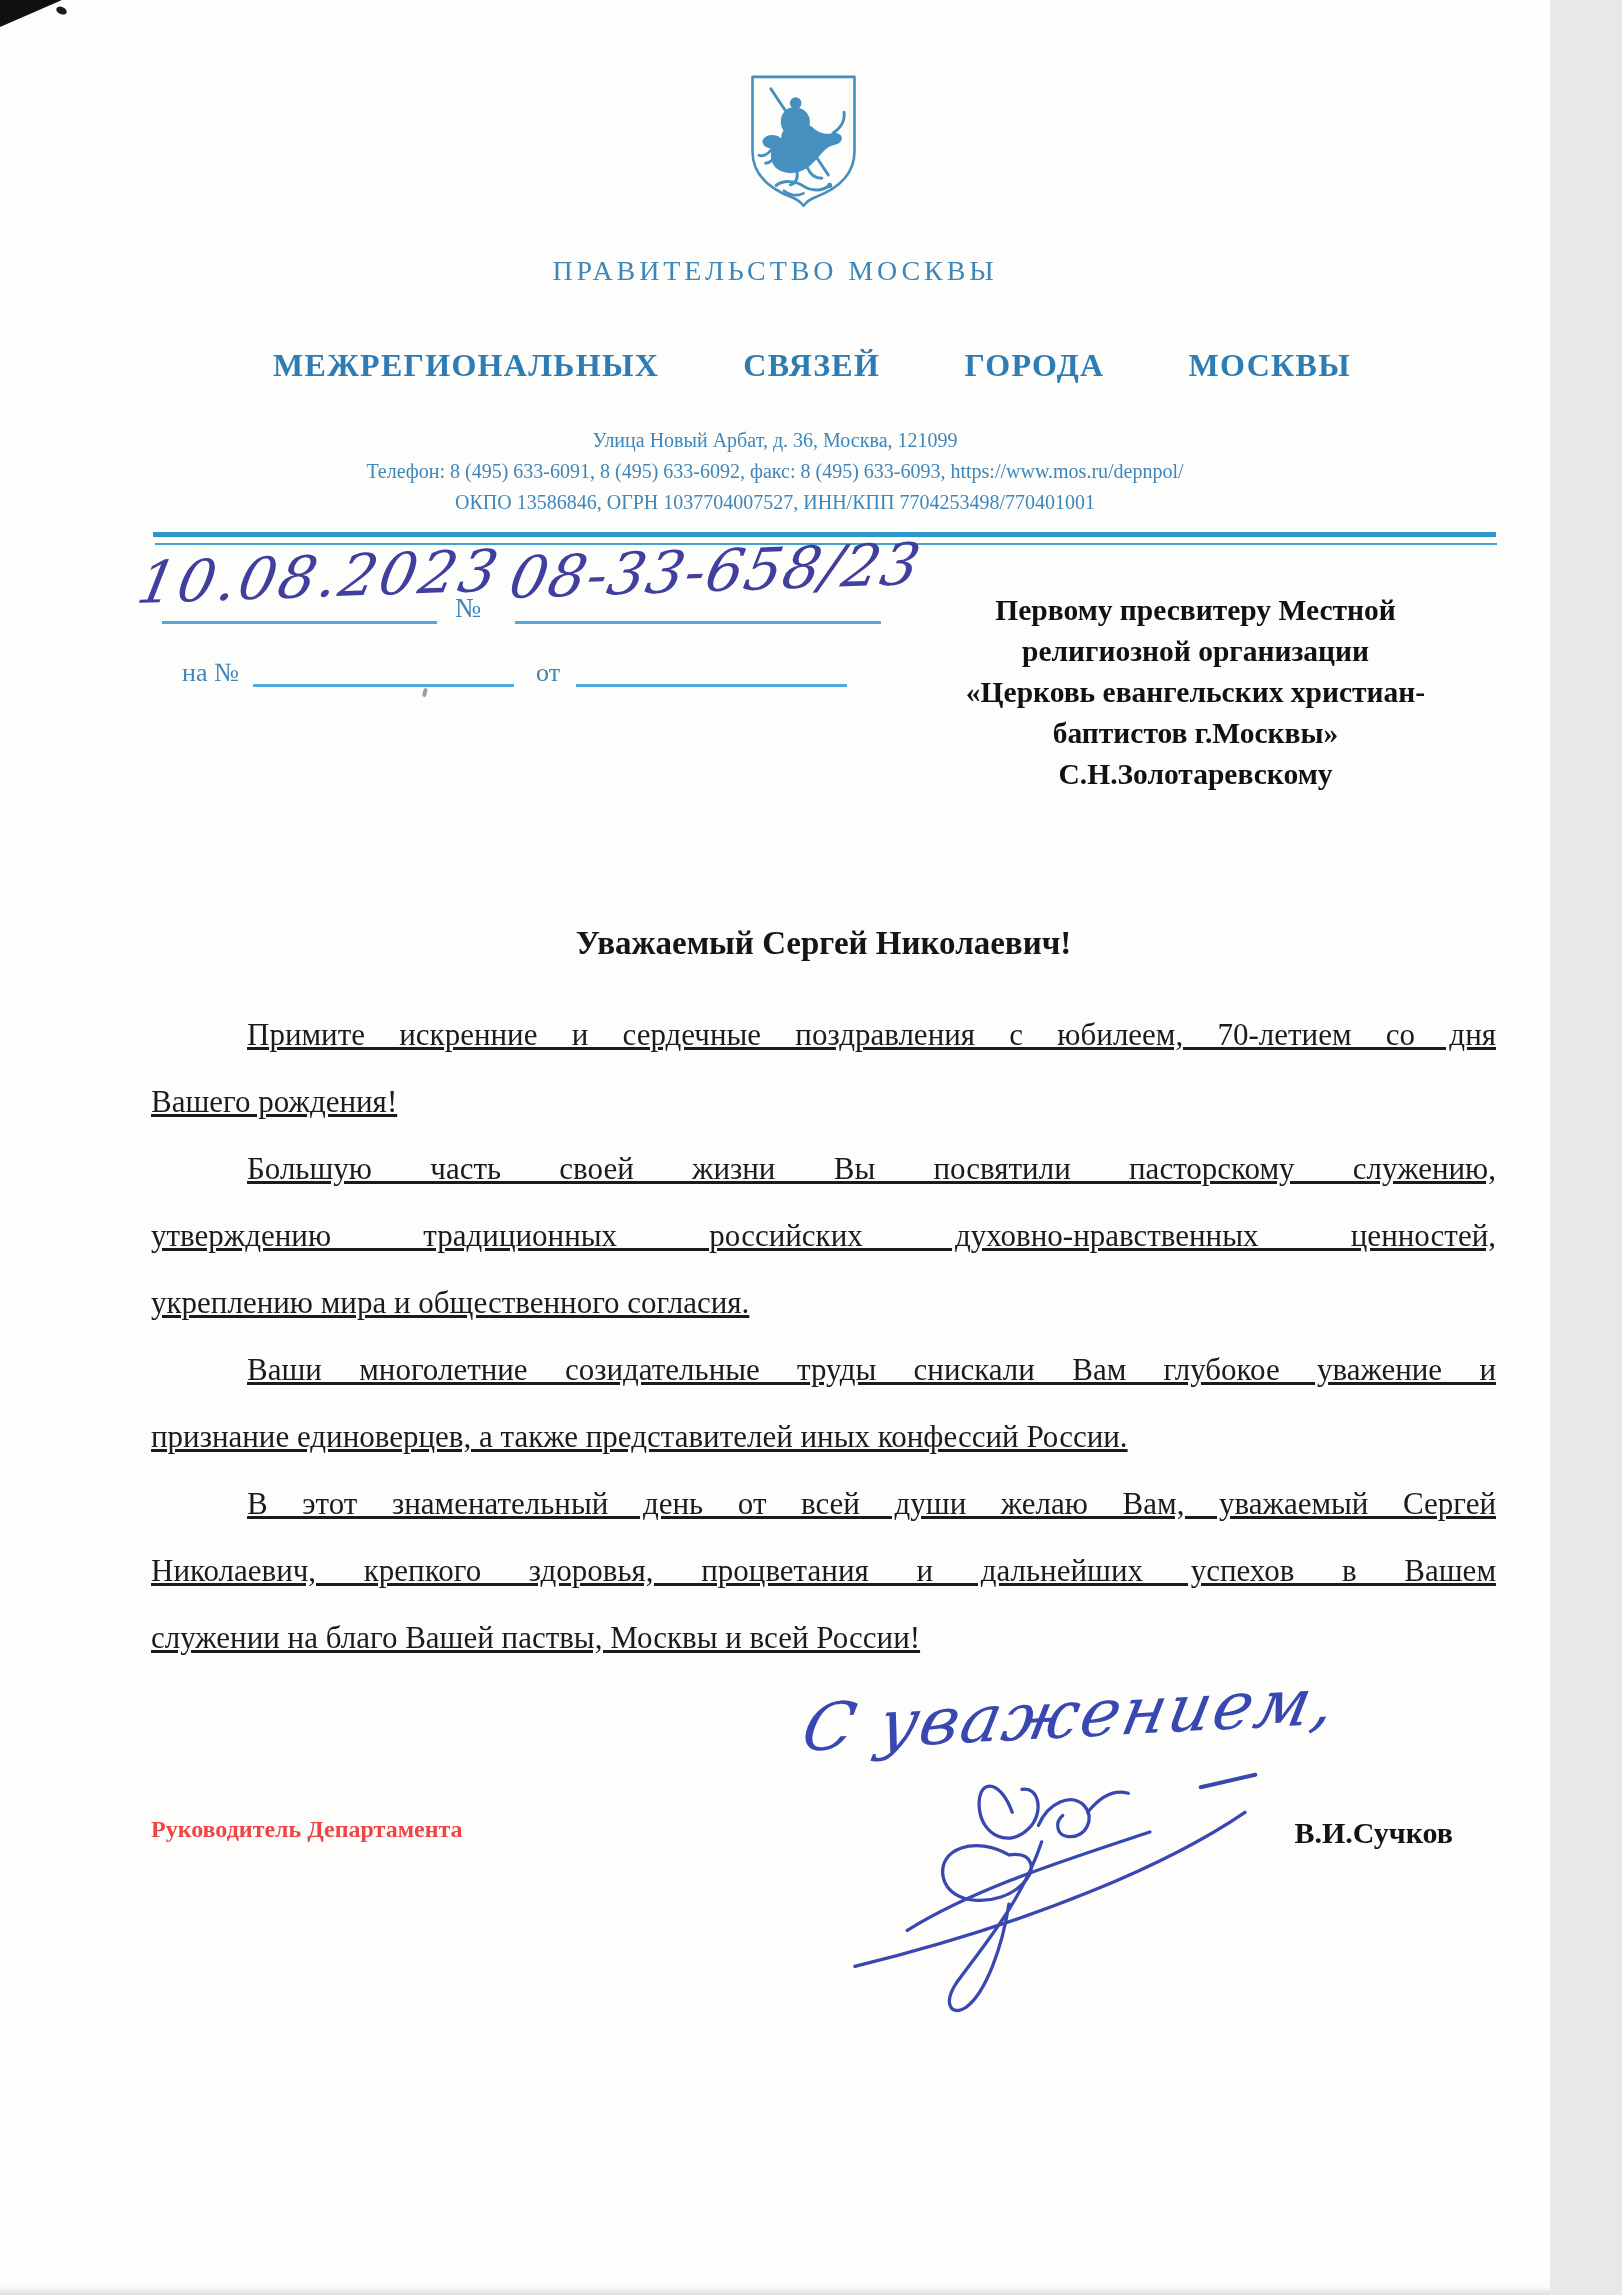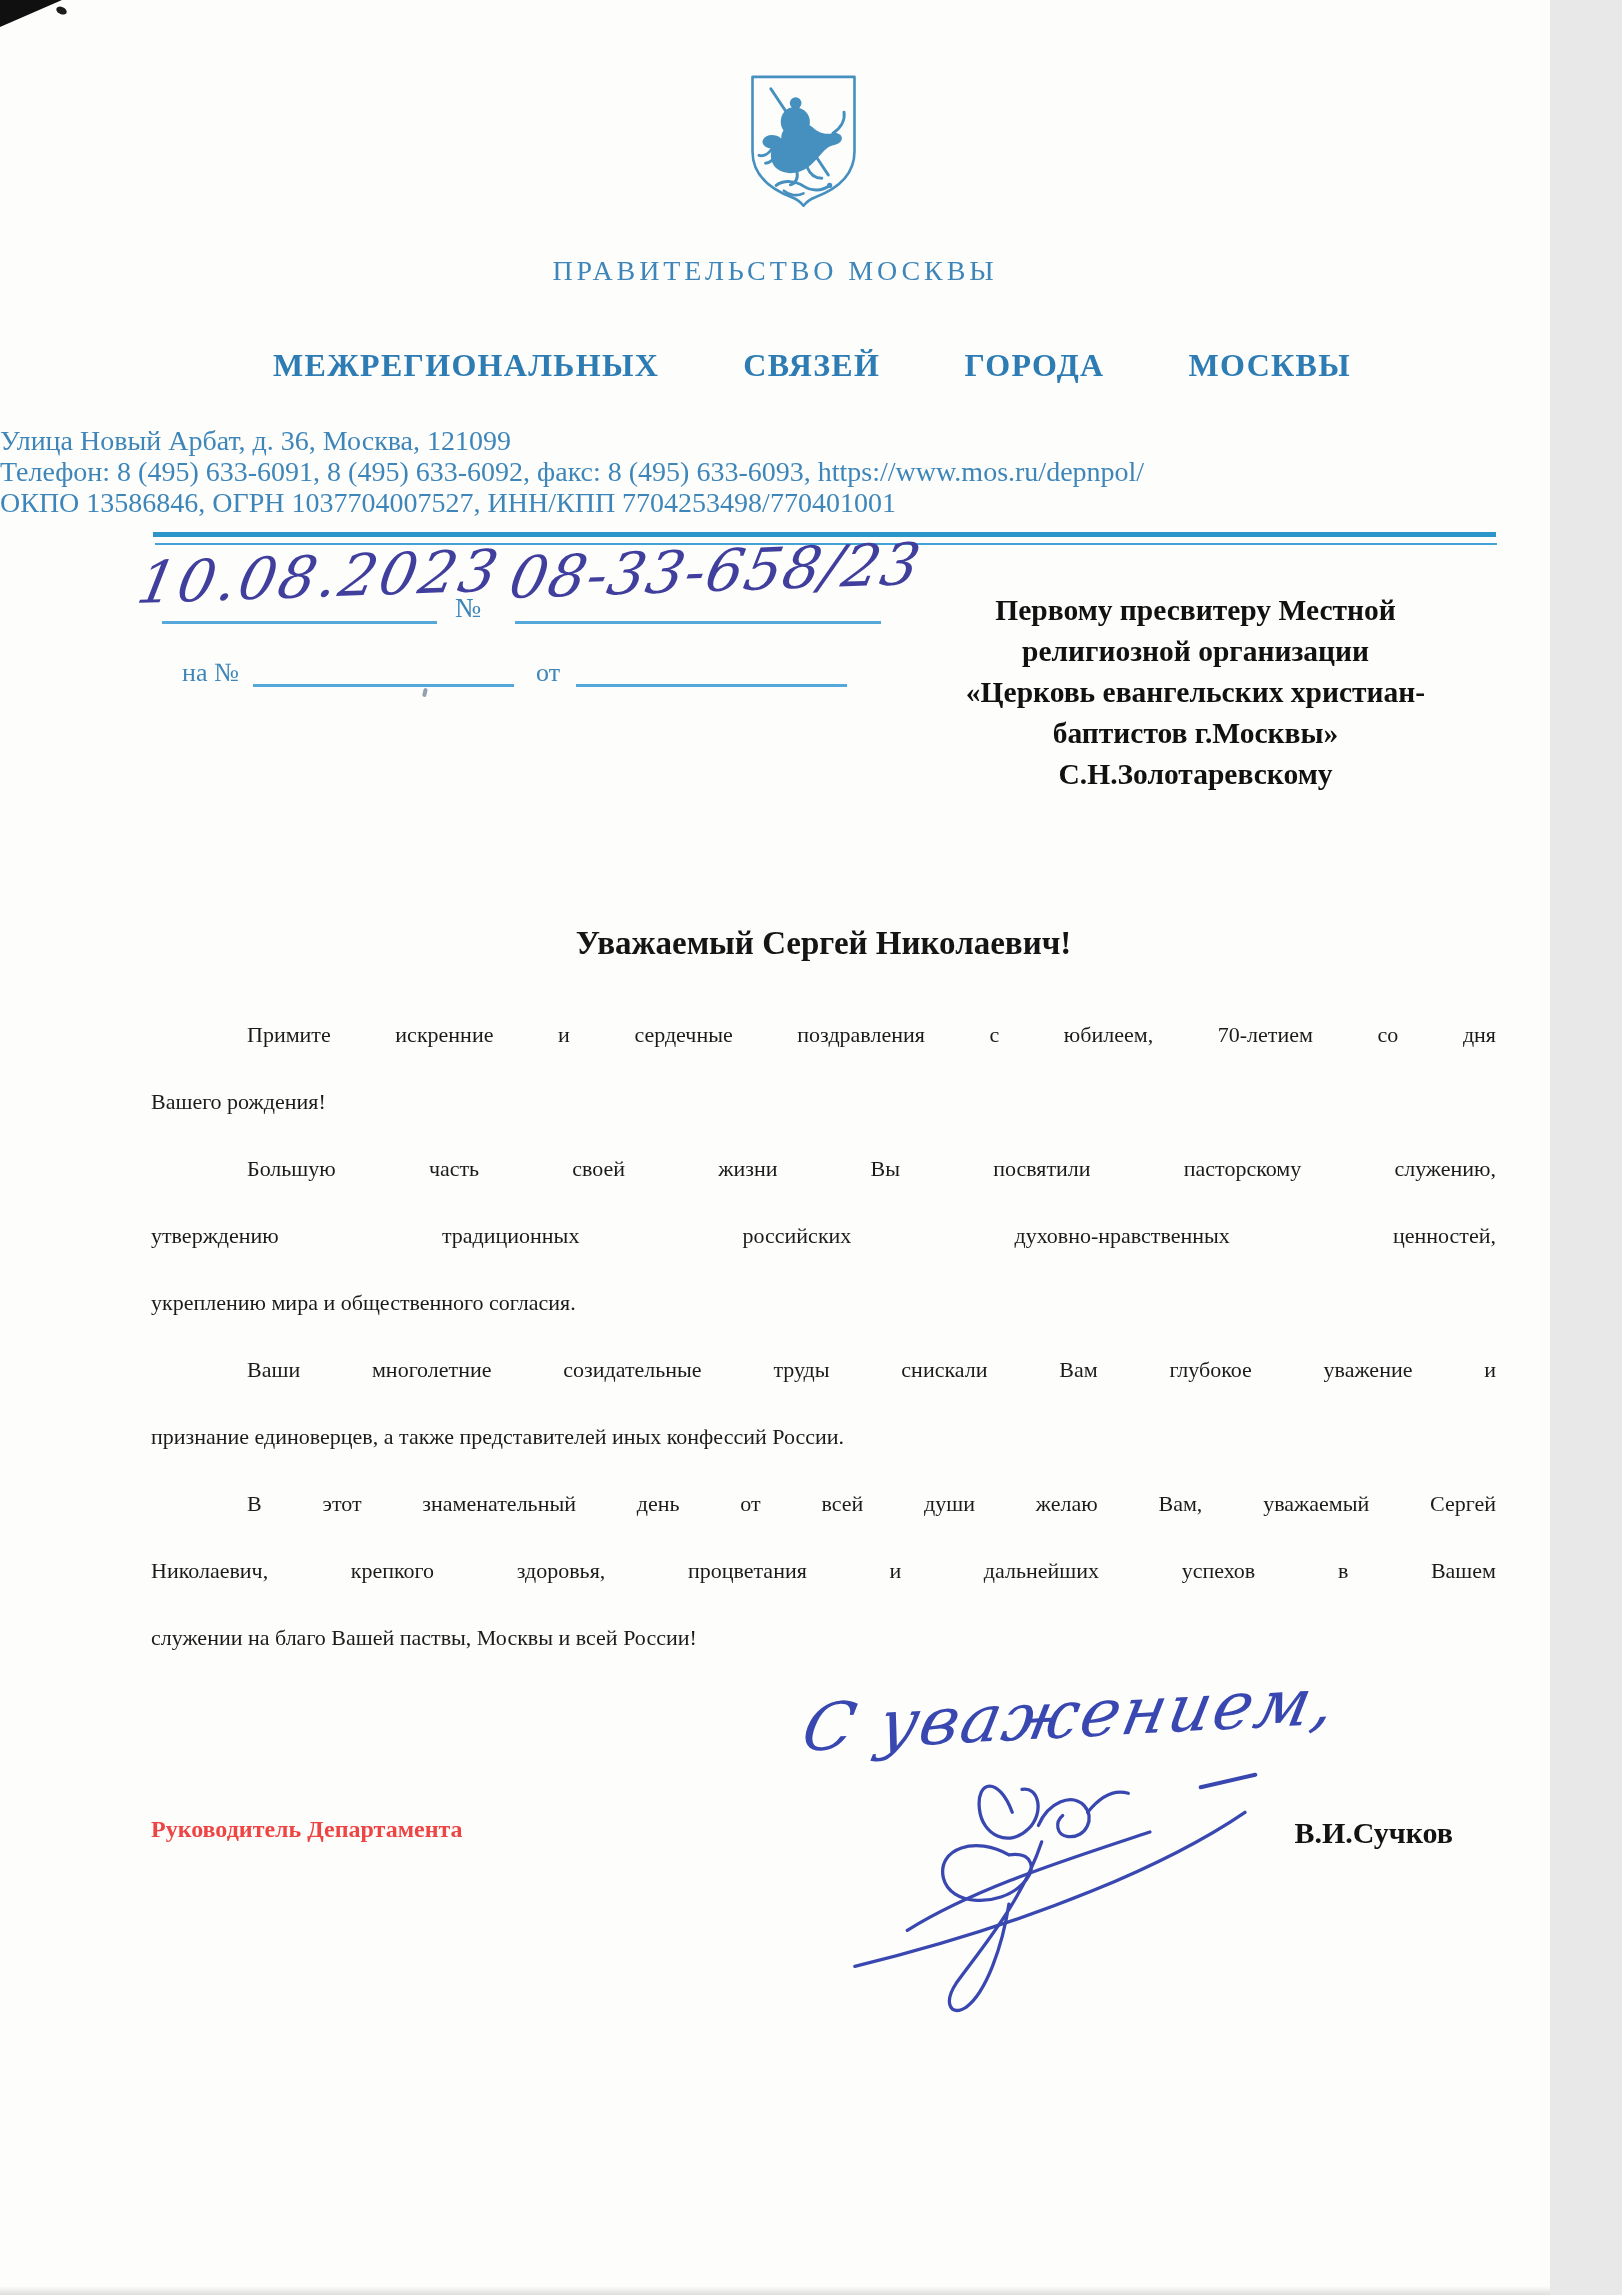--- a/index.html
+++ b/index.html
@@ -15,22 +15,22 @@
   }
   .dept-line{
     position:absolute;font-weight:bold;font-size:32px;color:#2e7cb4;
     letter-spacing:1.3px;text-align:justify;text-align-last:justify;white-space:nowrap;
     display:flex;justify-content:space-between;
   }
   .dept-line span{flex:0 0 auto;}
   .dept1{left:341px;top:301px;width:942px;}
   .dept2{left:273px;top:347px;width:1078px;}
   .addr-block{
-    position:absolute;left:0;top:425px;width:100%;text-align:left;
-    font-size:28px;line-height:31px;color:#3e86ba;
+    position:absolute;left:0;top:425px;width:100%;text-align:center;
+    font-size:20px;line-height:31px;color:#3e86ba;
   }
   .rule-thick{position:absolute;left:153px;top:532px;width:1343px;height:5.2px;background:#2c95c9;}
   .rule-thin{position:absolute;left:155px;top:543px;width:1342px;height:2px;background:#43a3d6;}
   
   .hand{
     font-family:"DejaVu Serif",serif;font-style:italic;color:#403f9e;
     transform:skewX(-13deg) rotate(-2deg);transform-origin:left bottom;white-space:nowrap;
   }
   .hand-date{position:absolute;left:132px;top:549px;font-size:58px;letter-spacing:2.6px;}
   .hand-number{position:absolute;left:504px;top:544px;font-size:58px;letter-spacing:1.3px;}
@@ -48,21 +48,21 @@
     position:absolute;left:871px;top:590px;width:649px;
     font-size:29.5px;font-weight:bold;line-height:41px;color:#111;text-align:center;
   }
   
   .salutation{
     position:absolute;left:151px;top:925px;width:1345px;text-align:center;
     font-size:33px;font-weight:bold;color:#151515;
   }
   .lettertext{
     position:absolute;left:151px;top:1001px;width:1345px;
-    font-size:22px;line-height:67px;color:#1b1b1b;
+    font-size:31px;line-height:67px;color:#1b1b1b;text-decoration:underline;
   }
   .bodyline{text-align:justify;text-align-last:justify;}
   .bodyline.last{text-align-last:left;}
   .bodyline.indent{text-indent:96px;}
   
   .closing-hand{
     position:absolute;left:796px;top:1690px;font-family:"DejaVu Serif",serif;
     font-style:italic;font-size:66px;letter-spacing:2px;color:#3947b0;
     transform:skewX(-14deg) rotate(-3deg);transform-origin:left bottom;white-space:nowrap;
   }

